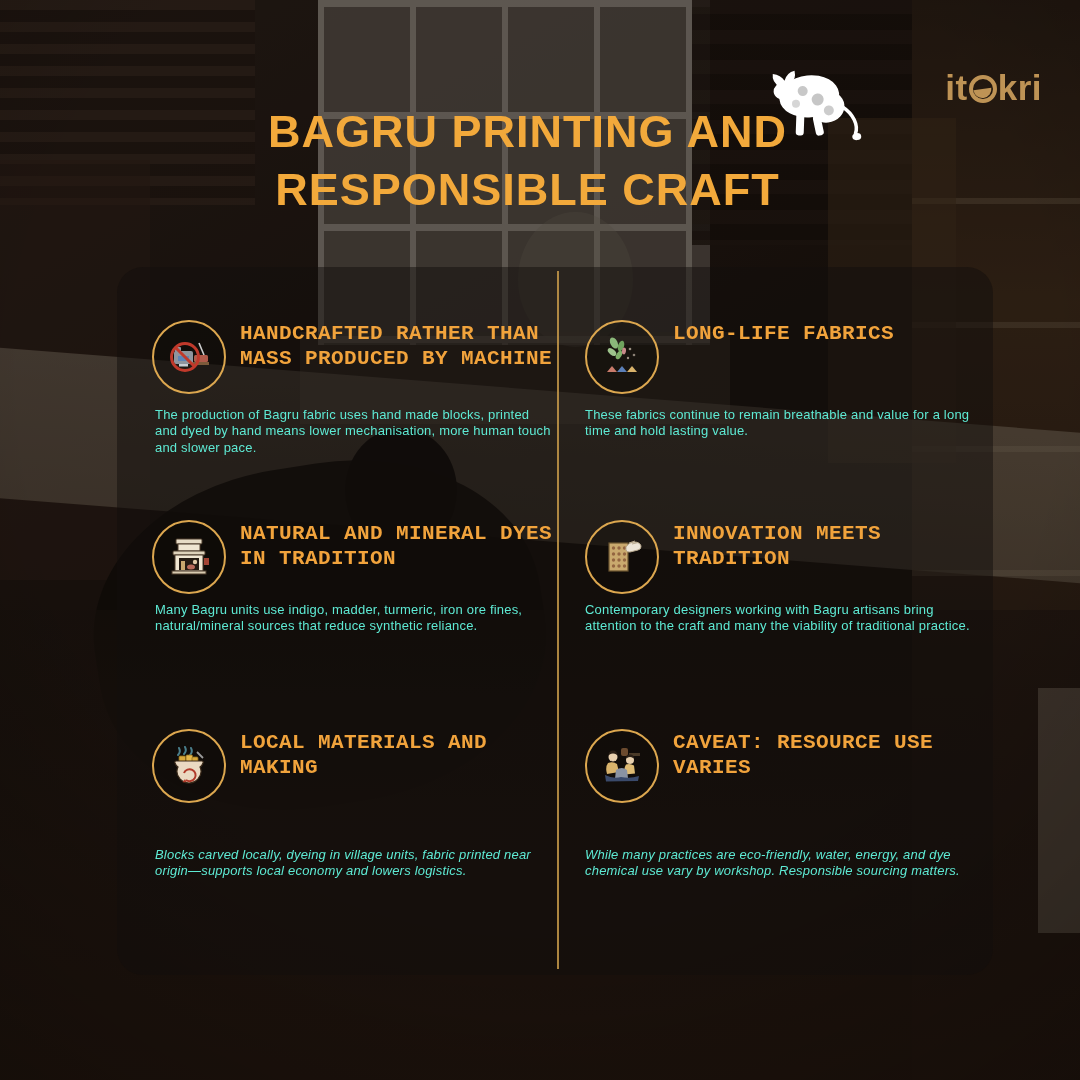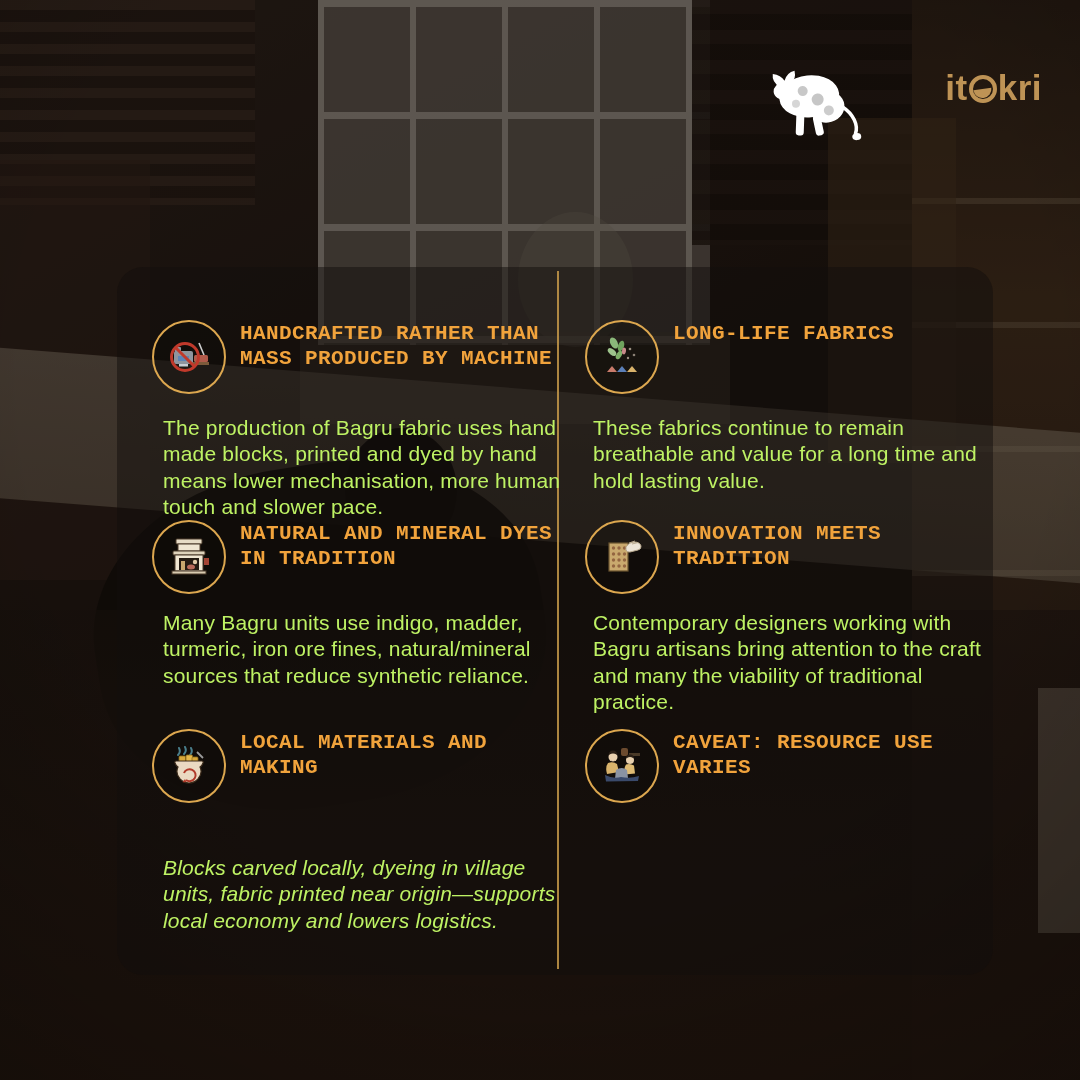--- a/index.html
+++ b/index.html
@@ -51,21 +51,21 @@
   .panel{position:absolute;left:117px;top:267px;width:876px;height:708px;border-radius:26px;
     background:rgba(18,14,11,.5);z-index:8;}
   .divider{position:absolute;left:440px;top:4px;bottom:6px;width:2px;background:#c79a4a;opacity:.85;}
 
   .section{position:absolute;width:412px;}
   .sec-head{display:flex;gap:14px;align-items:flex-start;font-family:Liberation Mono, monospace;}
   .icon-circle{flex:0 0 auto;width:70px;height:70px;border:2px solid #dca74f;border-radius:50%;
     display:flex;align-items:center;justify-content:center;background:rgba(8,6,5,.25);}
   .sec-title{margin:2px 0 0 0;width:316px;color:#f1a33c;font-size:21px;font-weight:800;
     line-height:1.17;letter-spacing:.4px;text-transform:uppercase;}
-  .sec-body{position:absolute;margin:8px;width:400px;color:#bef264;font-size:21px;
+  .sec-body{position:absolute;margin:0;width:400px;color:#5eead4;font-size:13px;
     line-height:1.26;letter-spacing:.2px;}
 
   
   .c1{left:35px;}  .c2{left:468px;}
   .r1{top:53px;}   .r2{top:253px;}  .r3{top:462px;}
   .r1 .sec-body{top:87px;left:3px;}
   .r2 .sec-body{top:82px;left:3px;}
   .r3 .sec-body{top:118px;left:3px;font-style:italic;}
   .c2 .sec-body{left:0;}
 </style>
@@ -114,20 +114,24 @@
         <path d="M82,56 C92,64 96,76 92,84" stroke="#ffffff" stroke-width="3.5" fill="none" stroke-linecap="round"></path>
         <ellipse cx="93" cy="87" rx="4.5" ry="3.5" fill="#ffffff"></ellipse>
         <circle cx="44" cy="36" r="5" fill="#9a9a9a" opacity=".55"></circle>
         <circle cx="58" cy="46" r="6" fill="#8d8d8d" opacity=".5"></circle>
         <circle cx="68" cy="58" r="5" fill="#9a9a9a" opacity=".5"></circle>
         <circle cx="36" cy="48" r="4" fill="#a5a5a5" opacity=".45"></circle>
       </g>
     </svg>
   </div>
 
+  <div class="title">
+    <div>BAGRU PRINTING AND</div>
+    <div>RESPONSIBLE CRAFT</div>
+  </div>
 
   <div class="panel">
     <div class="divider"></div>
 
     <div class="section c1 r1">
       <div class="sec-head">
         <div class="icon-circle">
           <svg width="46" height="46" viewBox="0 0 46 46">
             <rect x="8" y="17" width="19" height="13" rx="2" fill="#8e959e"></rect>
             <rect x="9" y="13" width="6" height="6" rx="1" fill="#8e959e"></rect>
@@ -247,16 +251,17 @@
             <circle cx="31" cy="17" r="4" fill="#e8d0ae"></circle>
             <path d="M27,15.5 a4,4 0 0 1 8,0 l-1,-0.5 q-3,-1.8 -6,0 z" fill="#2a1f16"></path>
             <path d="M9,20 q5,-2 9,1 l2,8 l-12,2 q-2,-7 1,-11 z" fill="#d9b36b"></path>
             <path d="M27,21.5 q4,-1.5 8,1 l1,8 l-10,1 q-1.5,-6 1,-10 z" fill="#e0bc74"></path>
             <path d="M17,27 q6,-4 11,0 l1,8 l-13,0.5 z" fill="#8a93a3"></path>
             <path d="M6,32 q8,4 16,2 q9,2 18,-1 l-1,5 l-32,0.5 z" fill="#3a4a6b"></path>
           </svg>
         </div>
         <h3 class="sec-title">CAVEAT: RESOURCE USE VARIES</h3>
       </div>
+      <p class="sec-body">While many practices are eco-friendly, water, energy, and dye chemical use vary by workshop. Responsible sourcing matters.</p>
     </div>
 
   </div>
 </div>
 
 </body></html>

